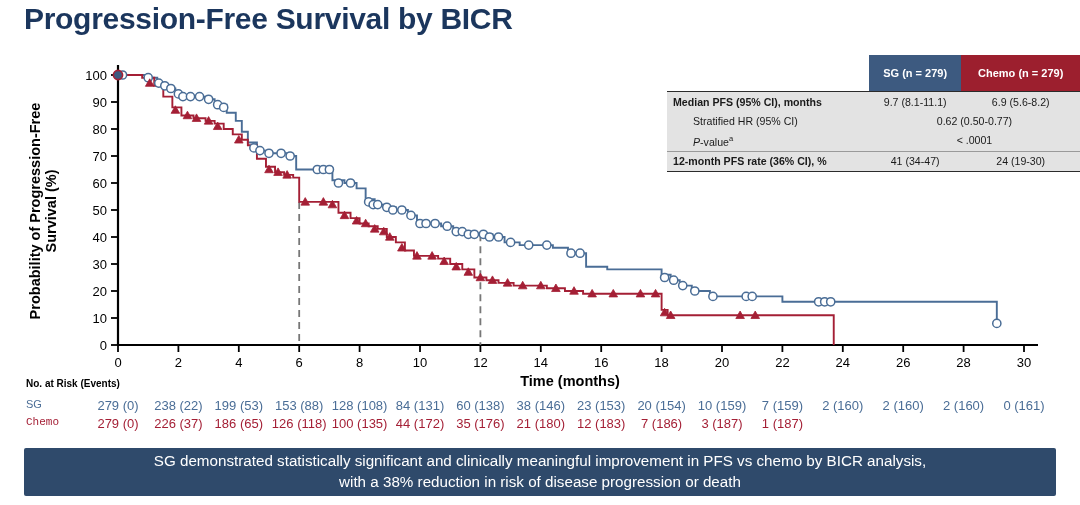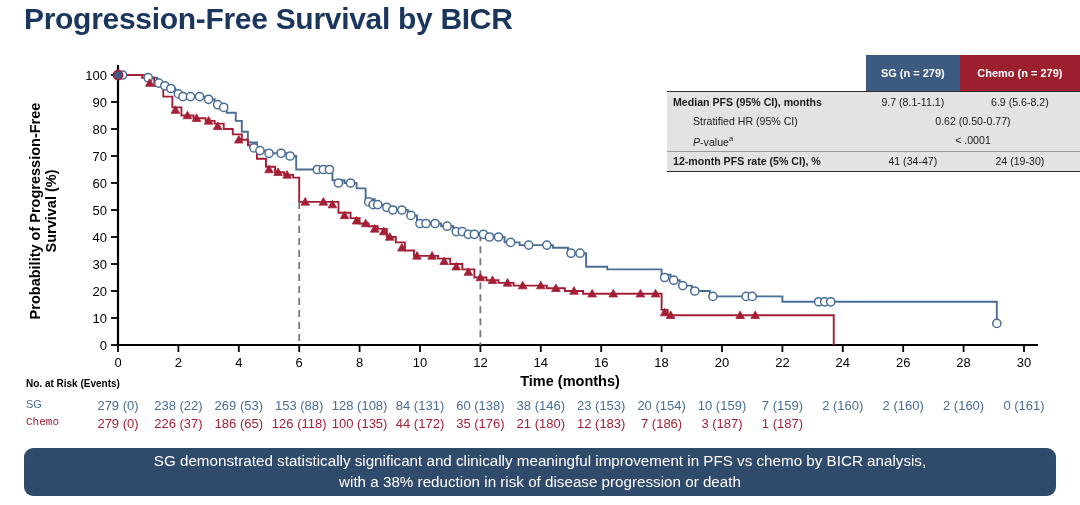--- a/index.html
+++ b/index.html
@@ -52,21 +52,21 @@
   .ital{font-style:italic;}
   sup{font-size:7.5px;}
   
   #risk-table{position:absolute; left:0; top:378px; width:1080px; height:60px;}
   #risk-title{position:absolute; left:26px; top:0px; font-size:10px; font-weight:bold; color:#000;}
   .risk-row-label{position:absolute; font-size:11px; left:26px;}
   .risk-cell{position:absolute; font-size:13px; text-align:left; transform:translateX(-50%); white-space:nowrap;}
   
   #banner{
     position:absolute; left:24px; top:448px; width:1032px; height:48px;
-    background:#2f4a6b; border-radius:9px; color:#fff;
+    background:#2f4a6b; border-radius:2px; color:#fff;
     display:flex; align-items:center; justify-content:center;
     text-align:center; font-size:15.2px; line-height:1.35; padding:0 12px;
     box-sizing:border-box;
   }
 </style>
 </head>
 <body>
 
 <div id="page-title">Progression-Free Survival by BICR</div>
 
@@ -250,33 +250,33 @@
       </tr>
       <tr class="shaded">
         <td class="lbl-indent">Stratified HR (95% CI)</td>
         <td class="val" colspan="2">0.62 (0.50-0.77)</td>
       </tr>
       <tr class="shaded">
         <td class="lbl-indent"><span class="ital">P</span>-value<sup>a</sup></td>
         <td class="val" colspan="2">&lt; .0001</td>
       </tr>
       <tr class="thinline botline shaded">
-        <td class="lbl">12-month PFS rate (5% CI), %</td>
+        <td class="lbl">12-month PFS rate (36% CI), %</td>
         <td class="val">41 (34-47)</td>
         <td class="val">24 (19-30)</td>
       </tr>
     </tbody>
 </table>
 
 <div id="risk-table">
   <div id="risk-title">No. at Risk (Events)</div>
 <div class="risk-row-label" style="top: 20px; color: rgb(74, 109, 150);">SG</div>
     <div class="risk-cell" style="top: 20px; left: 118px; color: rgb(74, 109, 150);">279 (0)</div>
     <div class="risk-cell" style="top: 20px; left: 178.4px; color: rgb(74, 109, 150);">238 (22)</div>
-    <div class="risk-cell" style="top: 20px; left: 238.8px; color: rgb(74, 109, 150);">269 (53)</div>
+    <div class="risk-cell" style="top: 20px; left: 238.8px; color: rgb(74, 109, 150);">199 (53)</div>
     <div class="risk-cell" style="top: 20px; left: 299.2px; color: rgb(74, 109, 150);">153 (88)</div>
     <div class="risk-cell" style="top: 20px; left: 359.6px; color: rgb(74, 109, 150);">128 (108)</div>
     <div class="risk-cell" style="top: 20px; left: 420px; color: rgb(74, 109, 150);">84 (131)</div>
     <div class="risk-cell" style="top: 20px; left: 480.4px; color: rgb(74, 109, 150);">60 (138)</div>
     <div class="risk-cell" style="top: 20px; left: 540.8px; color: rgb(74, 109, 150);">38 (146)</div>
     <div class="risk-cell" style="top: 20px; left: 601.2px; color: rgb(74, 109, 150);">23 (153)</div>
     <div class="risk-cell" style="top: 20px; left: 661.6px; color: rgb(74, 109, 150);">20 (154)</div>
     <div class="risk-cell" style="top: 20px; left: 722px; color: rgb(74, 109, 150);">10 (159)</div>
     <div class="risk-cell" style="top: 20px; left: 782.4px; color: rgb(74, 109, 150);">7 (159)</div>
     <div class="risk-cell" style="top: 20px; left: 842.8px; color: rgb(74, 109, 150);">2 (160)</div>

